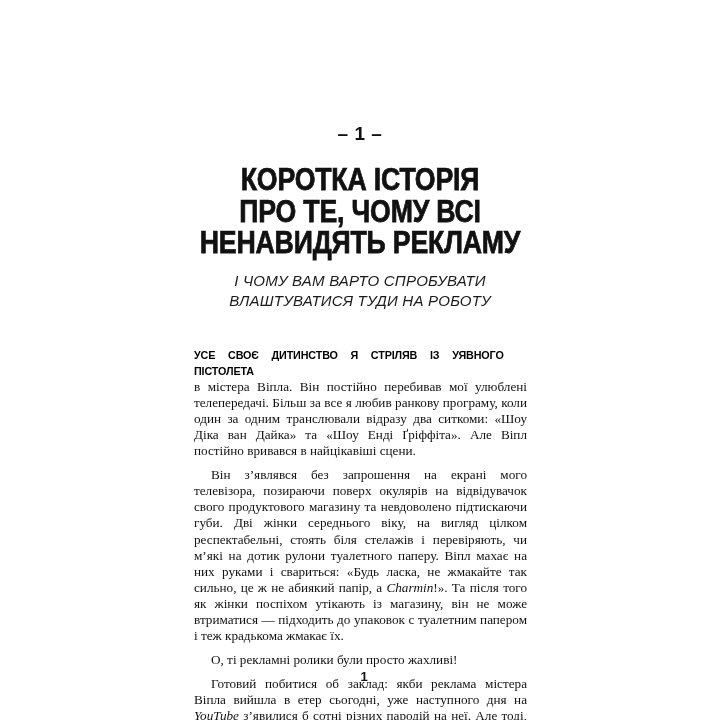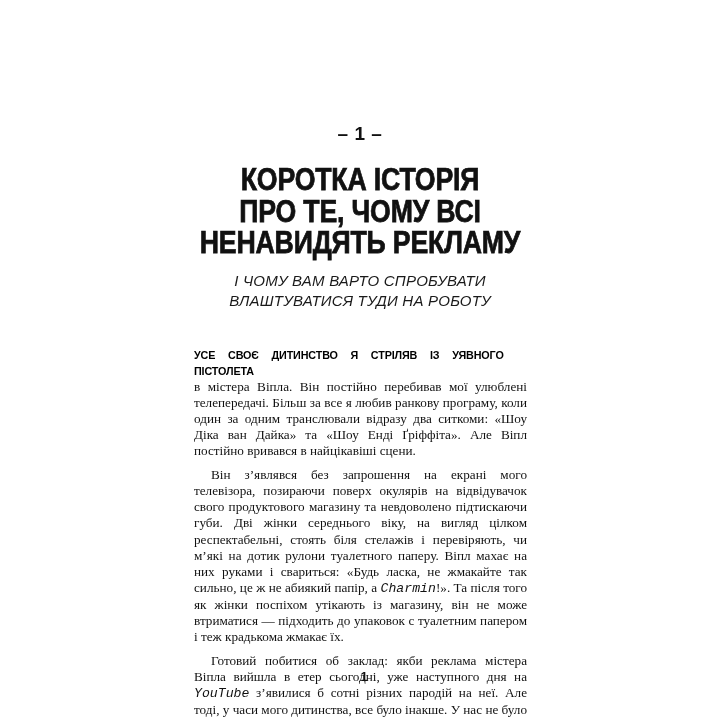--- a/index.html
+++ b/index.html
@@ -98,21 +98,21 @@
     font-weight: bold;
     font-size: 11.6px;
     letter-spacing: -0.15px;
     text-transform: uppercase;
     transform: scaleX(0.93);
     display: inline-block;
     transform-origin: left center;
     color: #000000;
   }
 
-  .it { font-style: italic; font-family: Liberation Mono, monospace; }
+  .it { font-style: italic; }
 
   
   .folio {
     position: absolute;
     left: 0;
     top: 669px;
     width: 720px;
     text-align: center;
     font-family: "Liberation Sans", sans-serif;
     font-weight: bold;
@@ -145,20 +145,21 @@
     </div>
 
   </div>
 
   <div class="body-text">
 
     <p class="first"><span class="leadin">Усе своє дитинство я стріляв із уявного пістолета</span><span> в містера Віпла. Він постійно перебивав мої улюблені телепередачі. Більш за все я любив ранкову програму, коли один за одним транслювали відразу два ситкоми: «Шоу Діка ван Дайка» та «Шоу Енді Ґріффіта». Але Віпл постійно вривався в найцікавіші сцени.</span></p>
 
     <p><span>Він з’являвся без запрошення на екрані мого телевізора, позираючи поверх окулярів на відвідувачок свого продуктового магазину та невдоволено підтискаючи губи. Дві жінки середнього віку, на вигляд цілком респектабельні, стоять біля стелажів і перевіряють, чи м’які на дотик рулони туалетного паперу. Віпл махає на них руками і свариться: «Будь ласка, не жмакайте так сильно, це ж не абиякий папір, а </span><span class="it">Charmin</span><span>!». Та після того як жінки поспіхом утікають із магазину, він не може втриматися — підходить до упаковок с туалетним папером і теж крадькома жмакає їх.</span></p>
 
+    <p>О, ті рекламні ролики були просто жахливі!</p>
 
     <p><span>Готовий побитися об заклад: якби реклама містера Віпла вийшла в етер сьогодні, уже наступного дня на </span><span class="it">YouTube</span><span> з’явилися б сотні різних пародій на неї. Але тоді, у часи мого дитинства, все було інакше. У нас не було можливості обирати, що саме дивитися по телевізору. Єдине, на що ми могли вплинути, — це зробити гучніше чи тихіше. Потім з’явилися відеомагнітофони, а трохи згодом — цифрові відеорекордери. Ми нарешті отримали шанс промотати те, що не хотіли</span></p>
 
   </div>
 
   <div class="folio">
     <span class="folio-inner">1</span>
   </div>
 
 </div>

